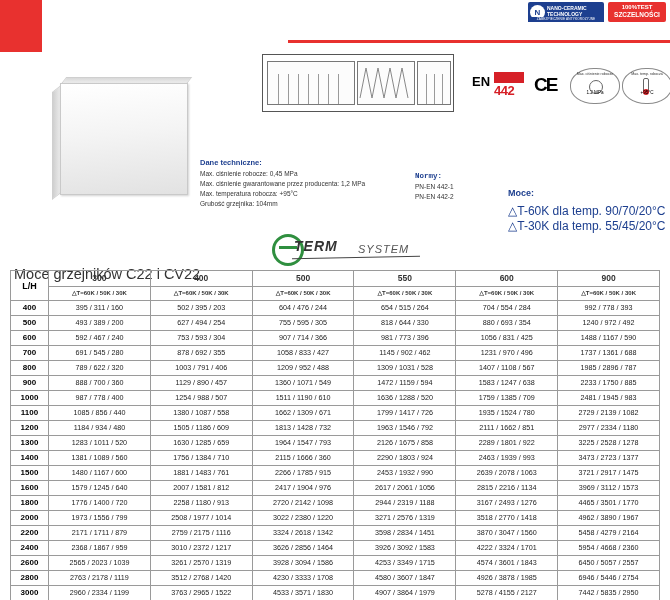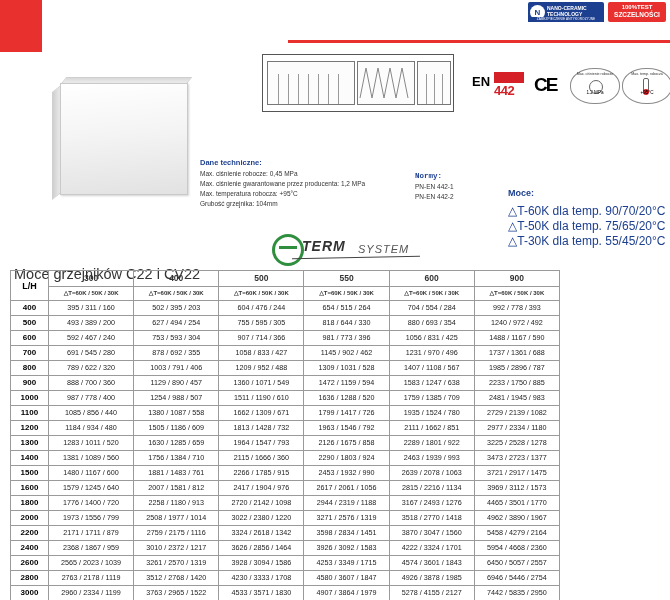--- a/index.html
+++ b/index.html
@@ -188,35 +188,34 @@
     border: 3px solid #2f8f3f; border-radius: 50%;
   }
   .logo .ring::after {
     content:''; position: absolute; left: 4px; top: 9px; width: 18px; height: 3px;
     background: #2f8f3f;
   }
   .logo .word {
     position: absolute; left: 22px; top: 6px;
     font-size: 14px; font-weight: bold; font-style: italic; color: #333;
     letter-spacing: 1px;
-    margin-left: 8px;
   }
   .logo .word2 {
     position: absolute; left: 86px; top: 11px;
     font-size: 11px; font-style: italic; color: #555; letter-spacing: 1px;
   }
   .logo .ul {
     position: absolute; left: 20px; top: 25px; width: 128px; height: 1px;
     background: #444; transform: rotate(-1.2deg);
   }
 
   
   table.powers {
     position: absolute; left: 10px; top: 270px;
-    width: 550px;
+    width: 650px;
     border-collapse: collapse;
     font-size: 7.2px;
   }
   table.powers th, table.powers td {
     border: 1px solid #9a9a9a;
     text-align: center;
     padding: 0;
     height: 14px;
     line-height: 14px;
   }
@@ -313,21 +312,20 @@
 
 <div class="norm">
   <div class="hdr">Normy:</div>
   <div class="ln">PN-EN 442-1</div>
   <div class="ln">PN-EN 442-2</div>
 </div>
 
 <div class="moce-box">
   <div class="hdr">Moce:</div>
   <div class="ln">△T-60K dla temp. 90/70/20°C</div>
-  <div class="ln">△T-50K dla temp. 75/65/20°C</div>
   <div class="ln">△T-30K dla temp. 55/45/20°C</div>
 </div>
 
 <div class="sec-title">Moce grzejników C22 i CV22</div>
 <div class="logo">
   <div class="ring"></div>
   <div class="word">TERM</div>
   <div class="word2">SYSTEM</div>
   <div class="ul"></div>
 </div>

